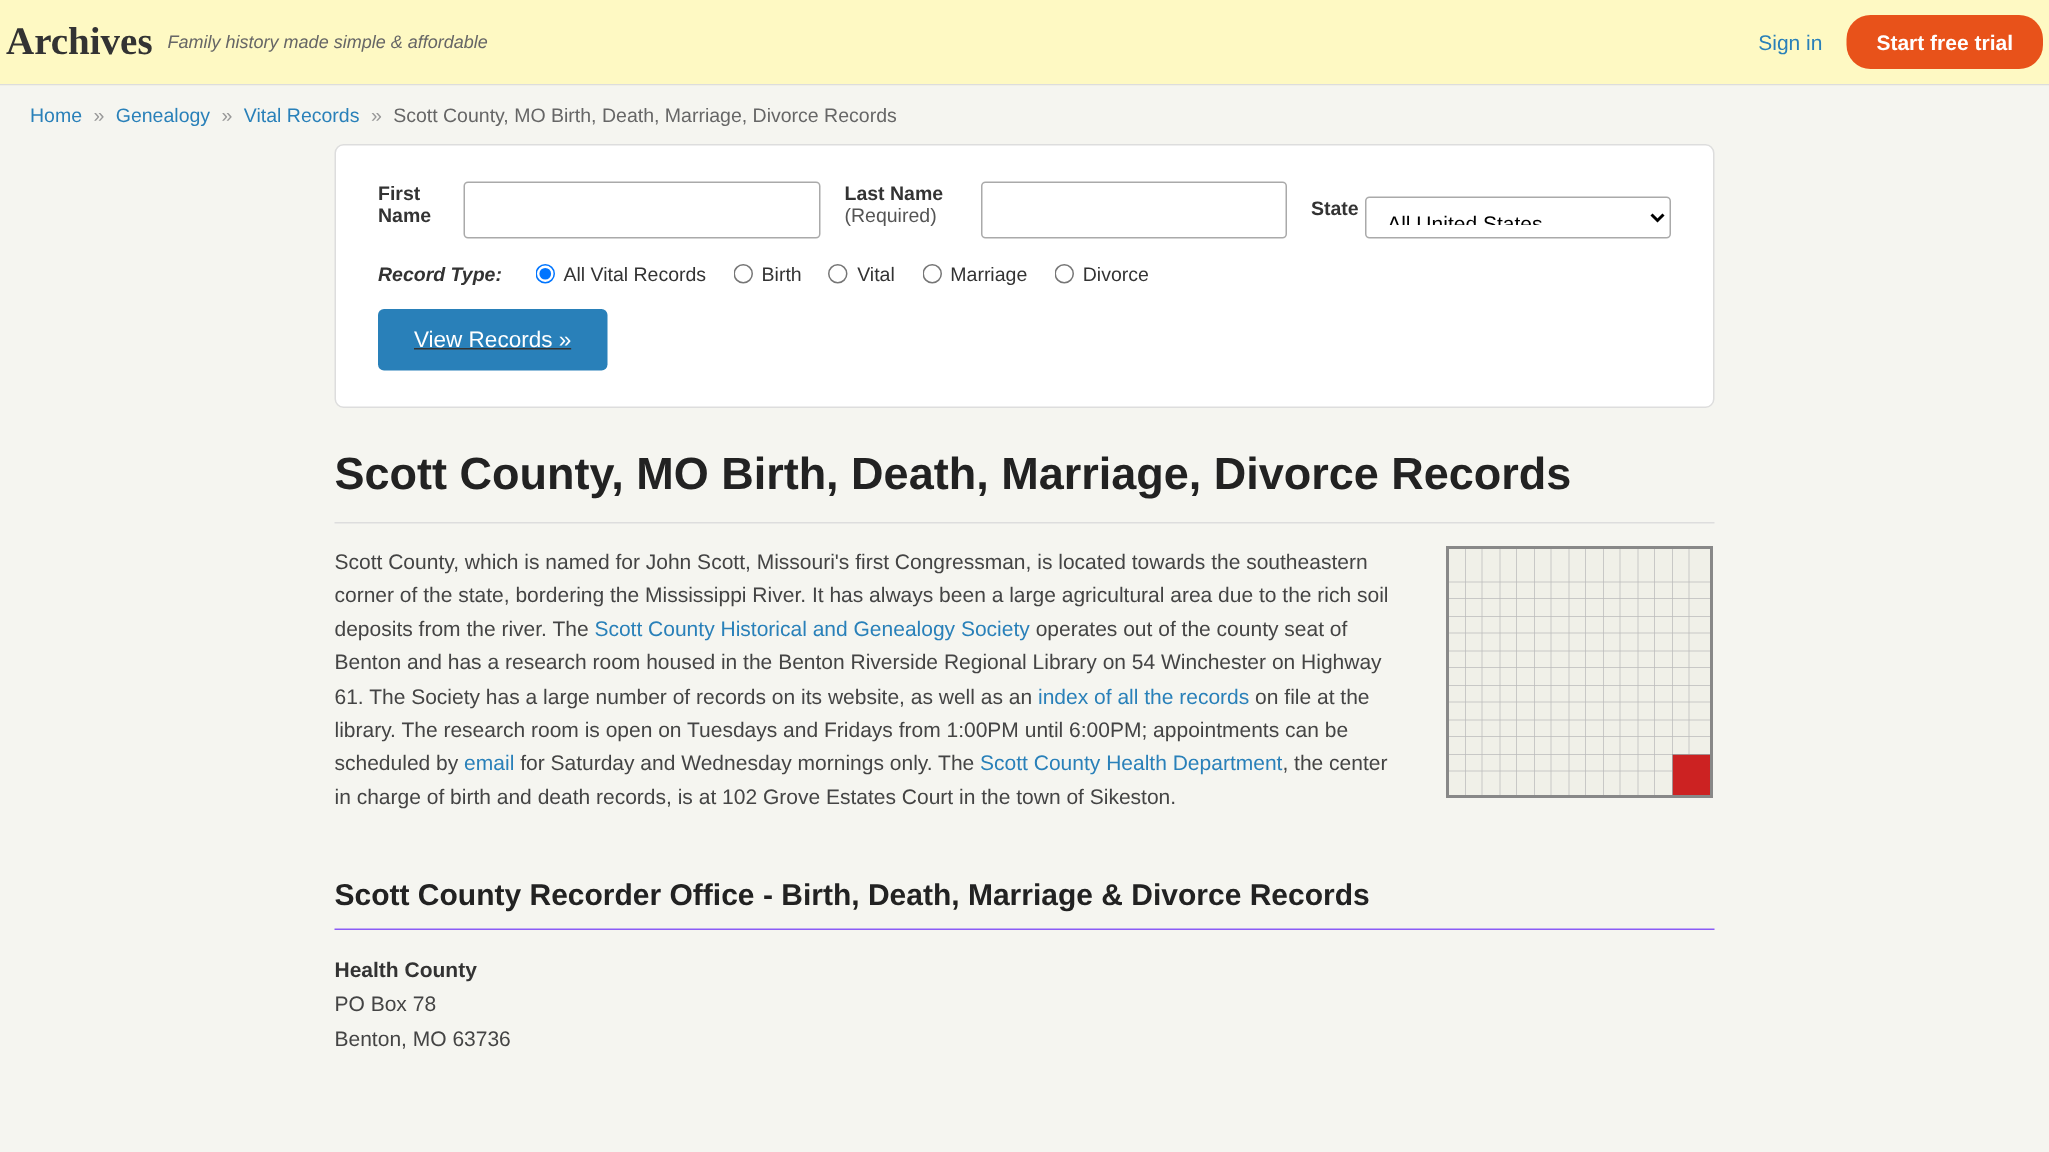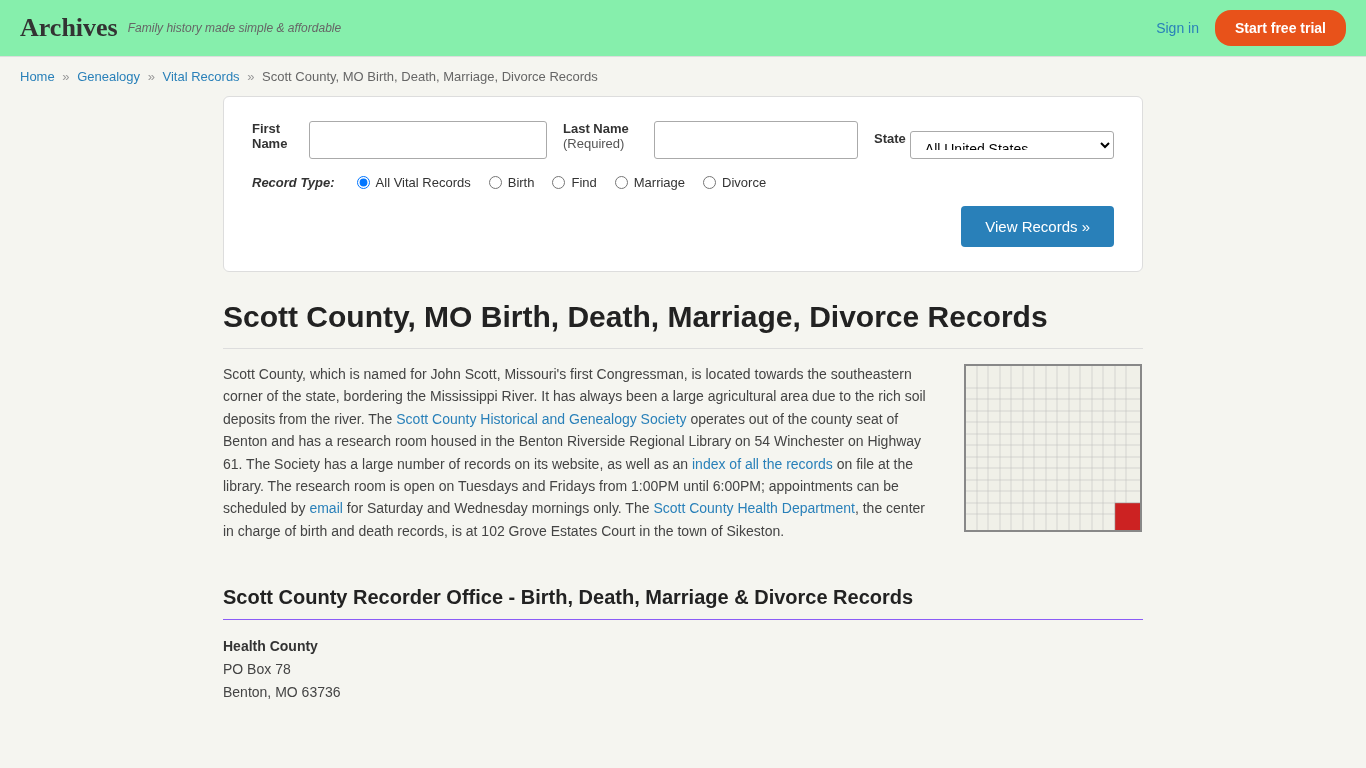--- a/index.html
+++ b/index.html
@@ -1,22 +1,22 @@
 <!DOCTYPE html>
 <html><head>
   <meta charset="utf-8">
   <style>
     * { box-sizing: border-box; margin: 0; padding: 0; }
     body { font-family: Arial, Helvetica, sans-serif; font-size: 14px; color: #333; background: #f5f5f0; }
 
     
     #header {
-      background: #86efac;
+      background: #fef9c3;
       border-bottom: 1px solid #ddd;
-      padding: 10px 20px;
+      padding: 10px 4px;
       display: flex;
       align-items: center;
       justify-content: space-between;
     }
     #header-left { display: flex; align-items: center; gap: 10px; }
     .logo-archives { font-size: 26px; font-weight: bold; color: #333; font-family: Georgia, serif; }
     .logo-tagline { font-size: 12px; color: #666; font-style: italic; }
     #header-right { display: flex; align-items: center; gap: 16px; }
     .sign-in-link { color: #2980b9; text-decoration: none; font-size: 14px; }
     .start-trial-btn {
@@ -74,21 +74,21 @@
       font-size: 14px;
       height: 28px;
       width: 100%;
       background: white;
       cursor: pointer;
     }
     .record-type-row { display: flex; align-items: center; gap: 18px; margin-bottom: 6px; }
     .record-type-label { font-weight: bold; font-size: 13px; margin-right: 4px; font-style: italic; }
     .radio-group { display: flex; align-items: center; gap: 6px; font-size: 13px; cursor: pointer; }
     .radio-group input { cursor: pointer; }
-    .form-bottom-row { display: flex; justify-content: flex-end; margin-top: 16px; }
+    .form-bottom-row { display: flex; margin-top: 16px; text-decoration: underline; }
     .view-records-btn {
       background: #2980b9;
       color: white;
       border: none;
       padding: 12px 24px;
       border-radius: 4px;
       font-size: 15px;
       cursor: pointer;
       font-weight: normal;
     }
@@ -170,21 +170,21 @@
       <label class="radio-group">
         <input type="radio" name="record_type" checked="" style="">
         <span>All Vital Records</span>
       </label>
       <label class="radio-group">
         <input type="radio" name="record_type" style="">
         <span>Birth</span>
       </label>
       <label class="radio-group">
         <input type="radio" name="record_type" style="">
-        <span>Find</span>
+        <span>Vital</span>
       </label>
       <label class="radio-group">
         <input type="radio" name="record_type" style="">
         <span>Marriage</span>
       </label>
       <label class="radio-group">
         <input type="radio" name="record_type" style="">
         <span>Divorce</span>
       </label>
     </div>

